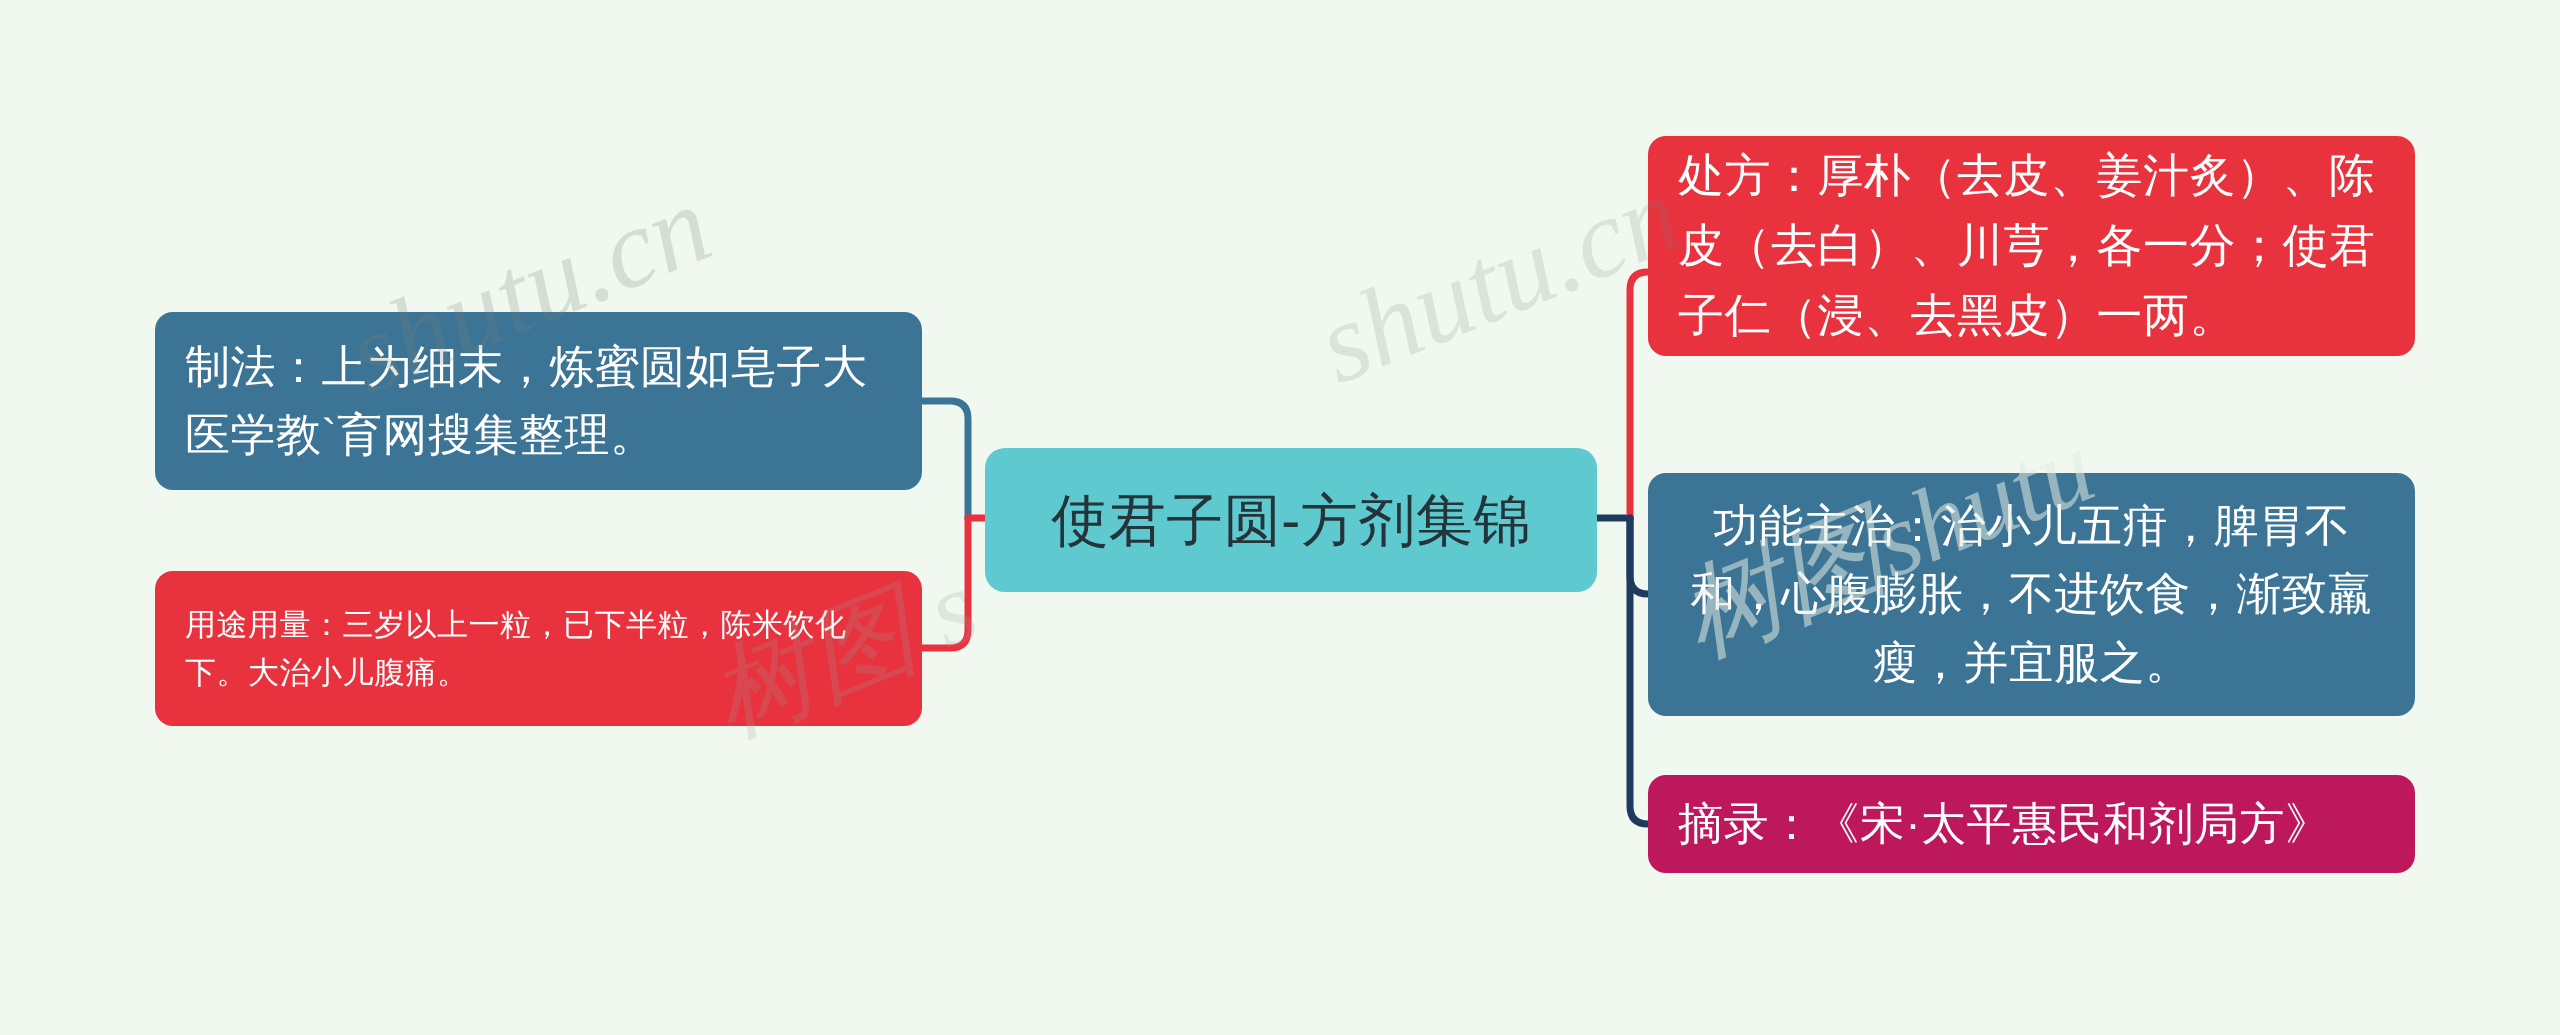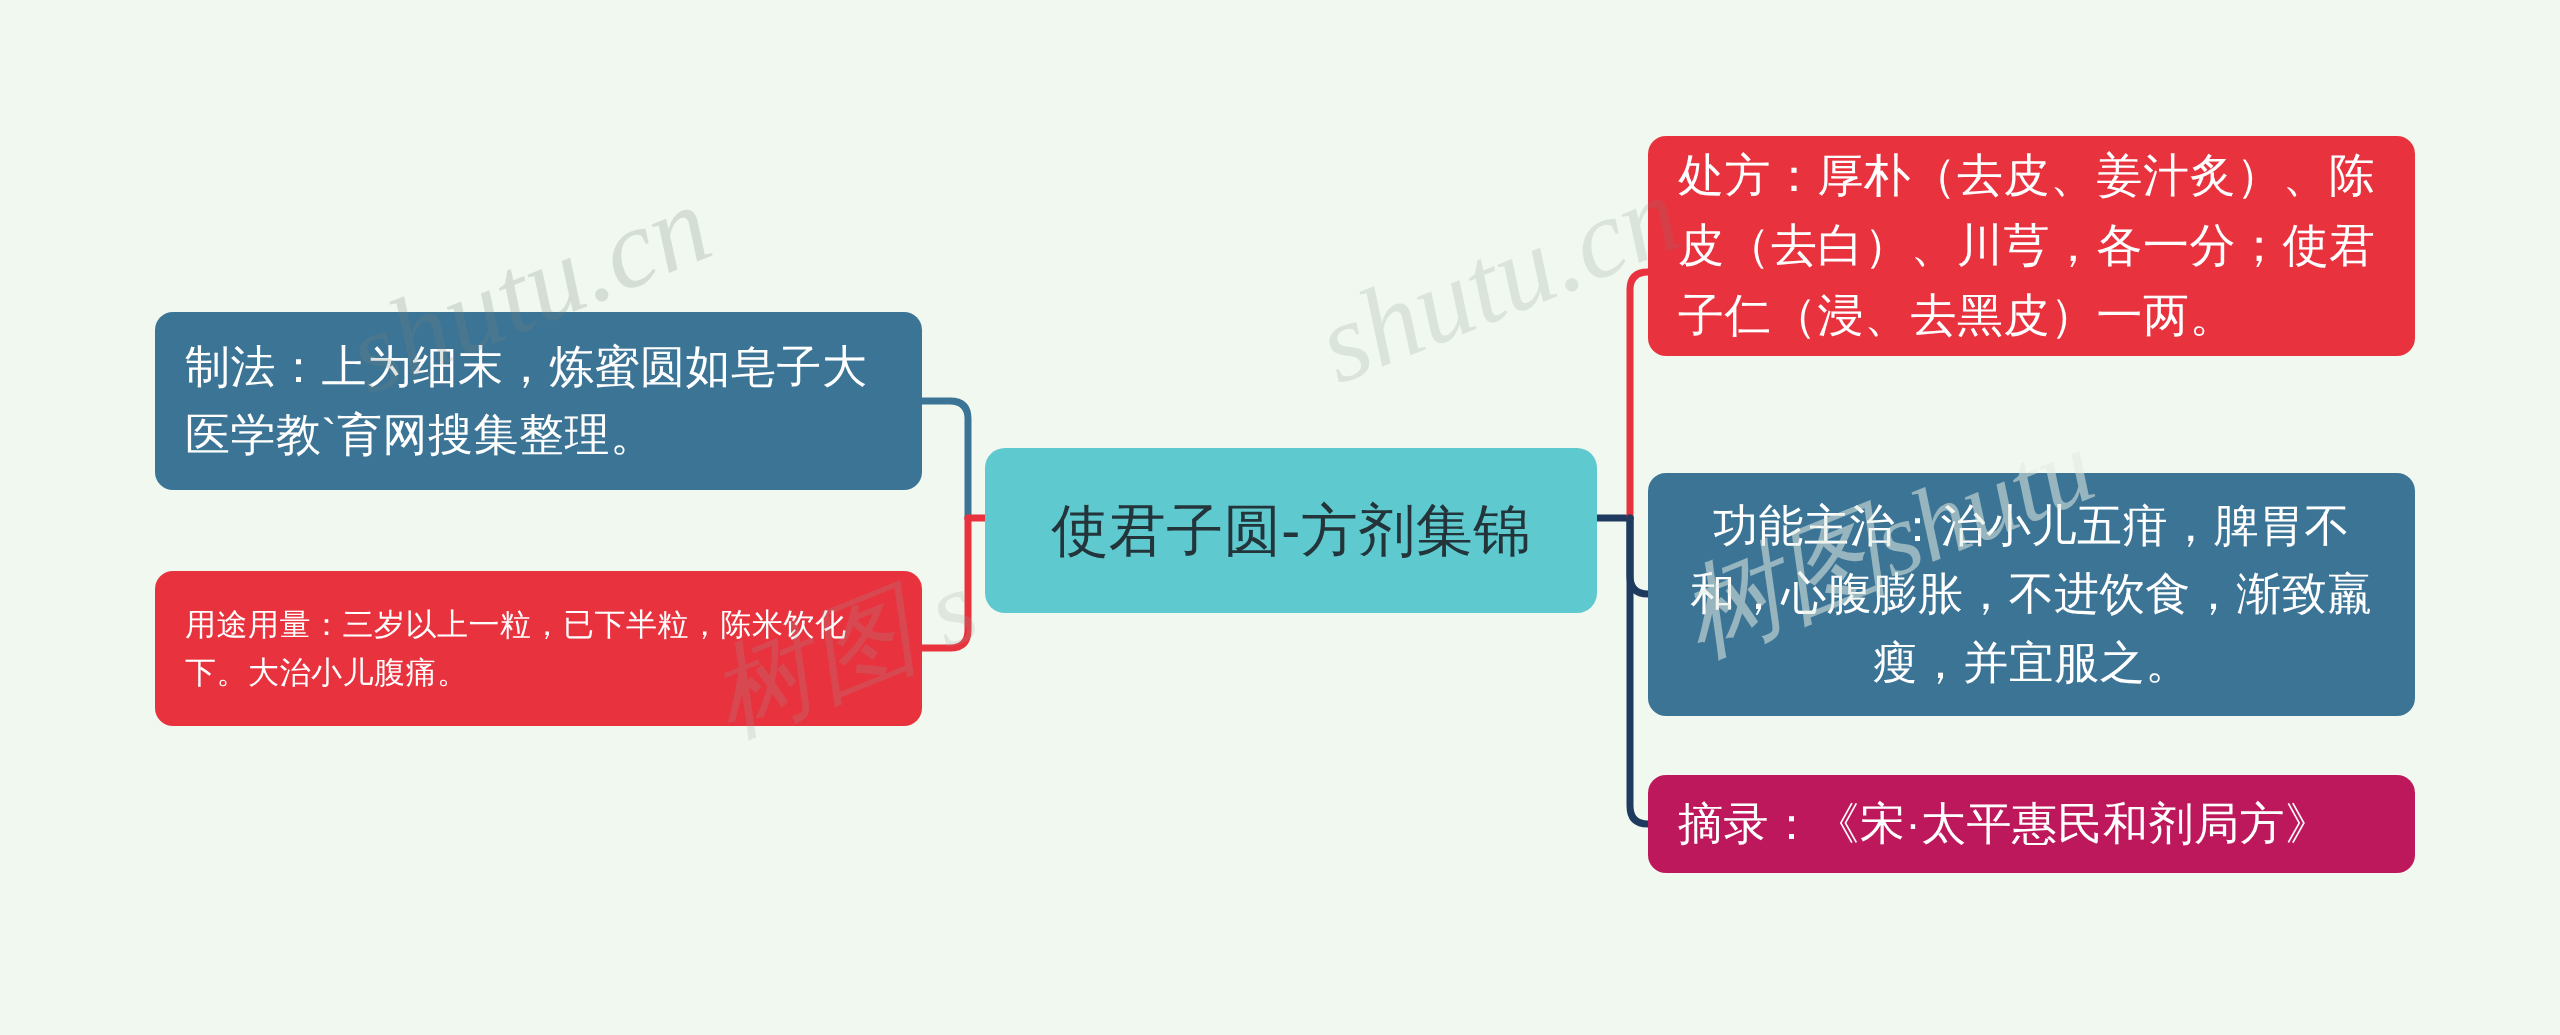--- a/index.html
+++ b/index.html
@@ -104,21 +104,21 @@
   .node.teal {
     background: #5ec9ce;
     color: #23343a;
   }
 
   
   #node-center {
     left: 985px;
     top: 448px;
     width: 612px;
-    height: 165px;
+    height: 144px;
     justify-content: center;
     text-align: center;
     font-size: 57px;
     border-radius: 20px;
     padding: 0 22px;
   }
   #node-center .node-text {
     font-weight: 400;
   }
 

